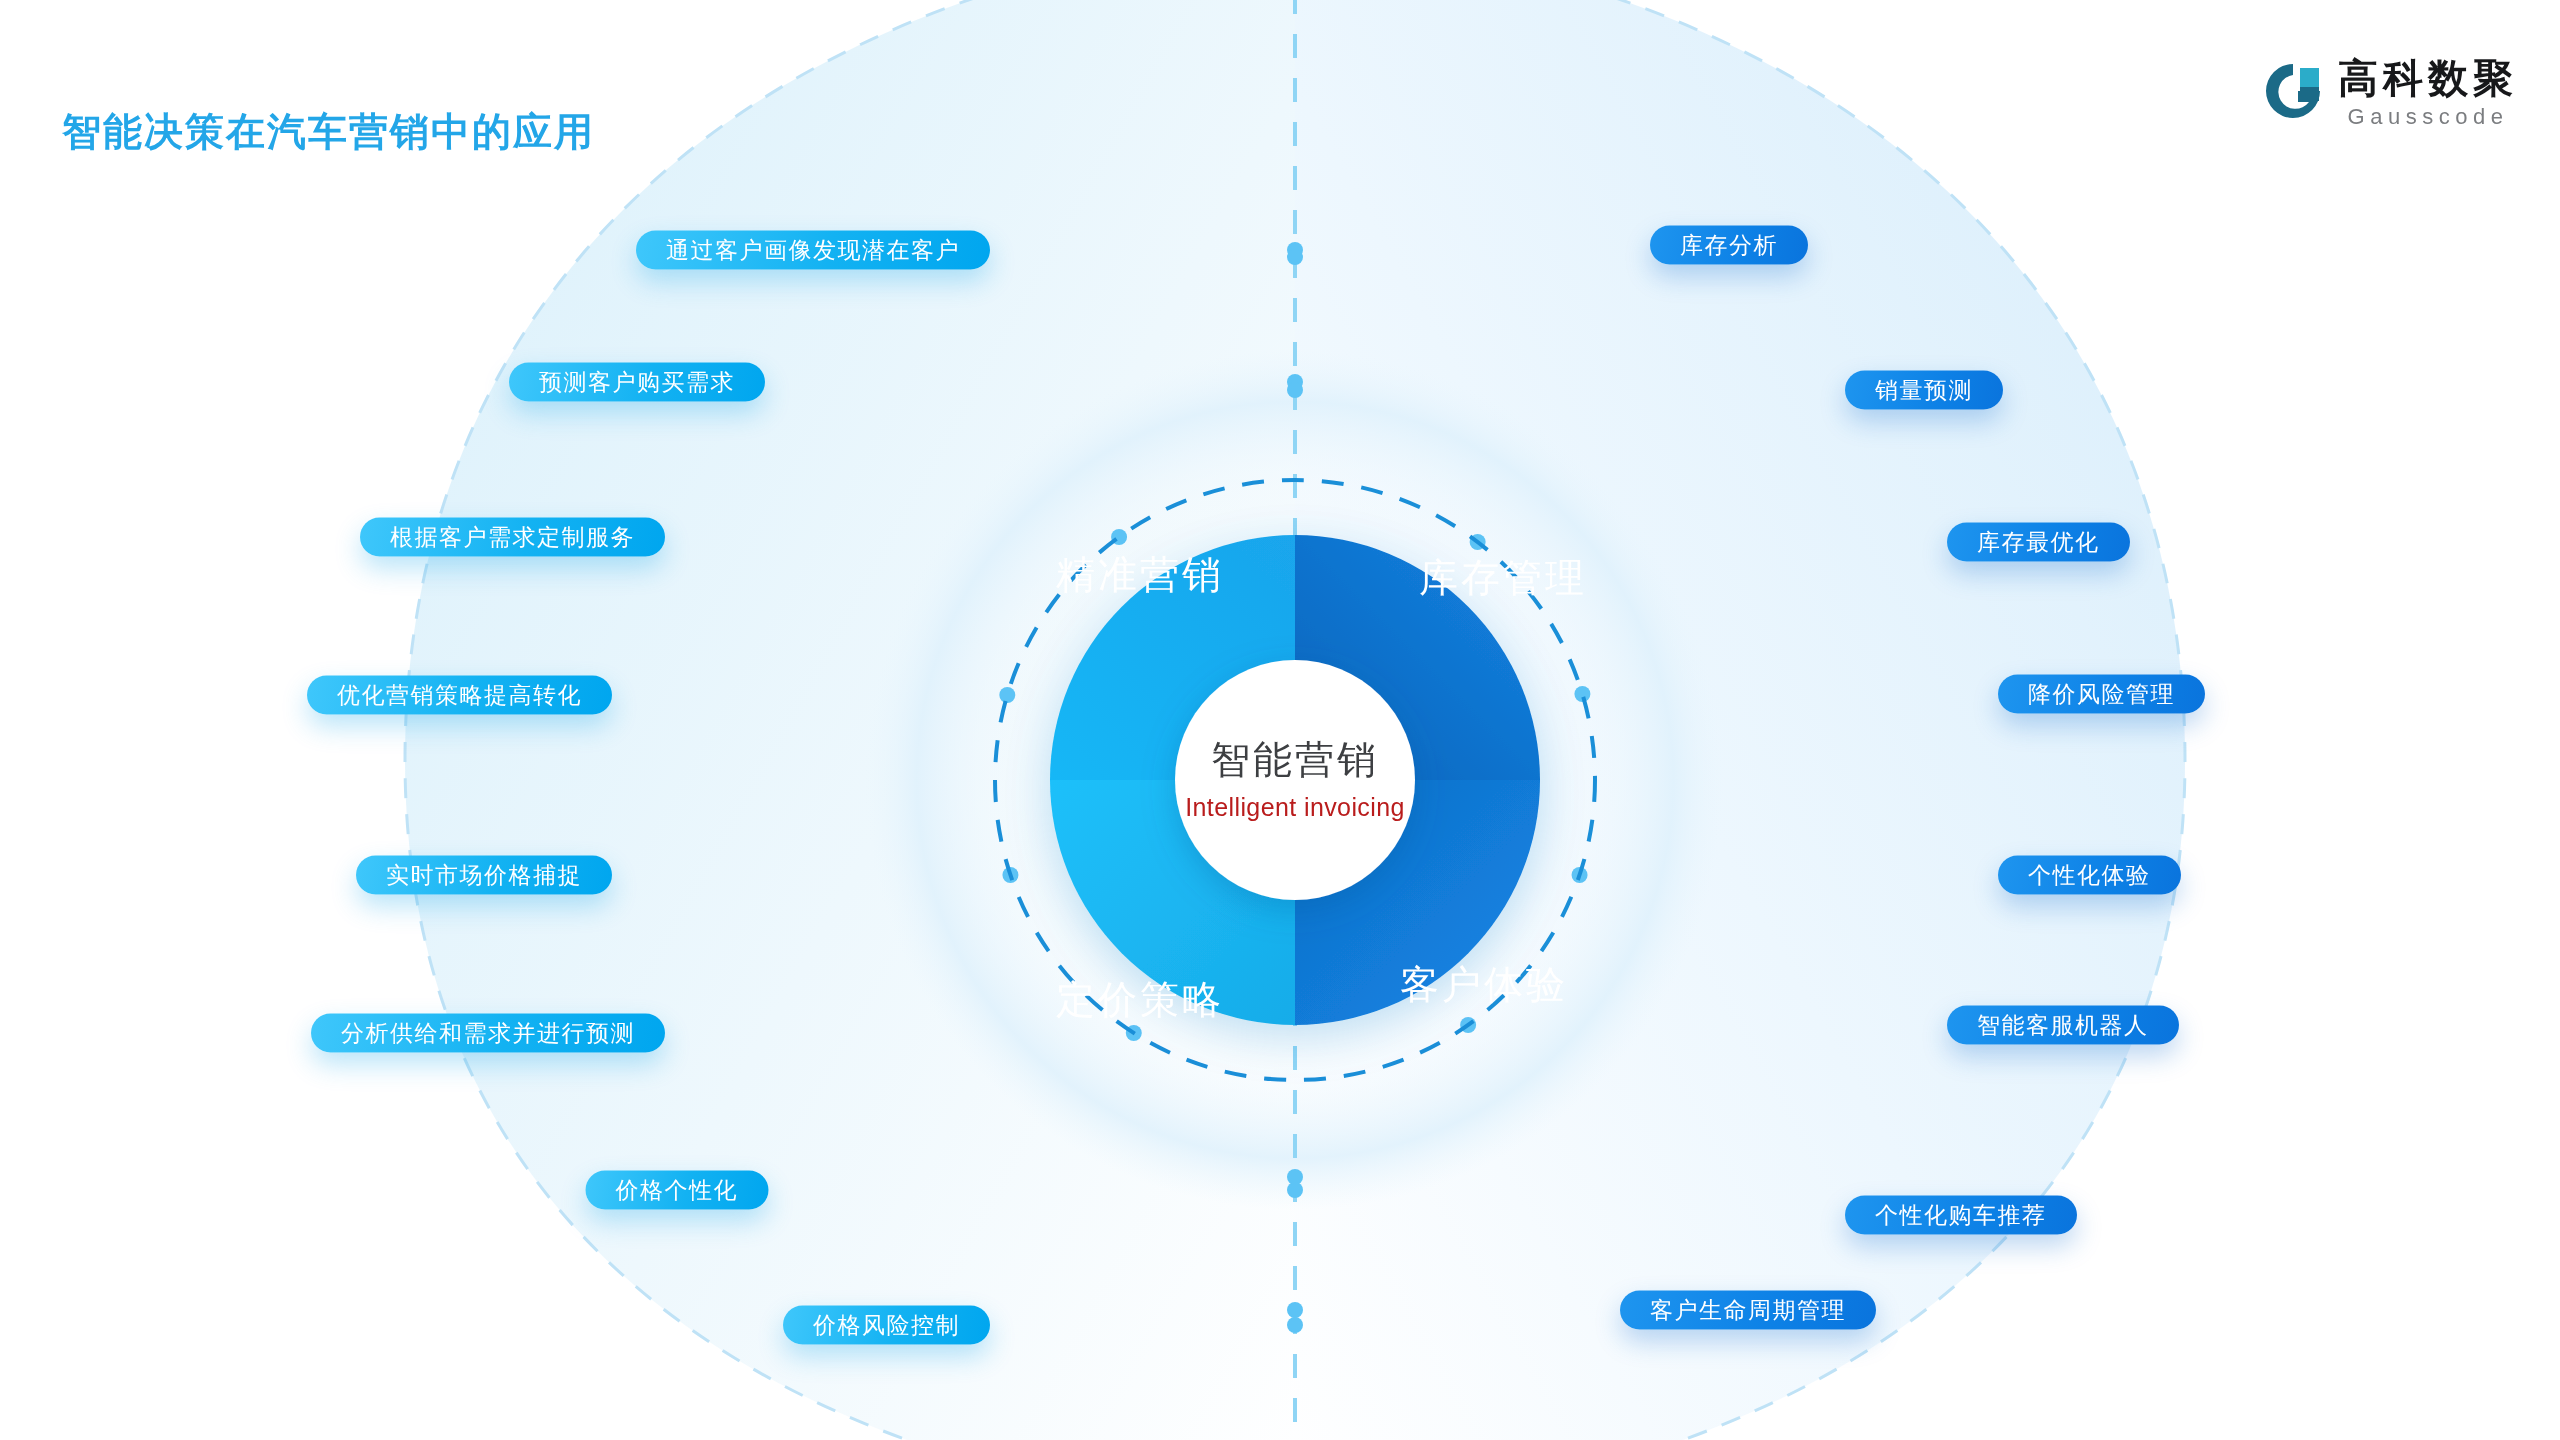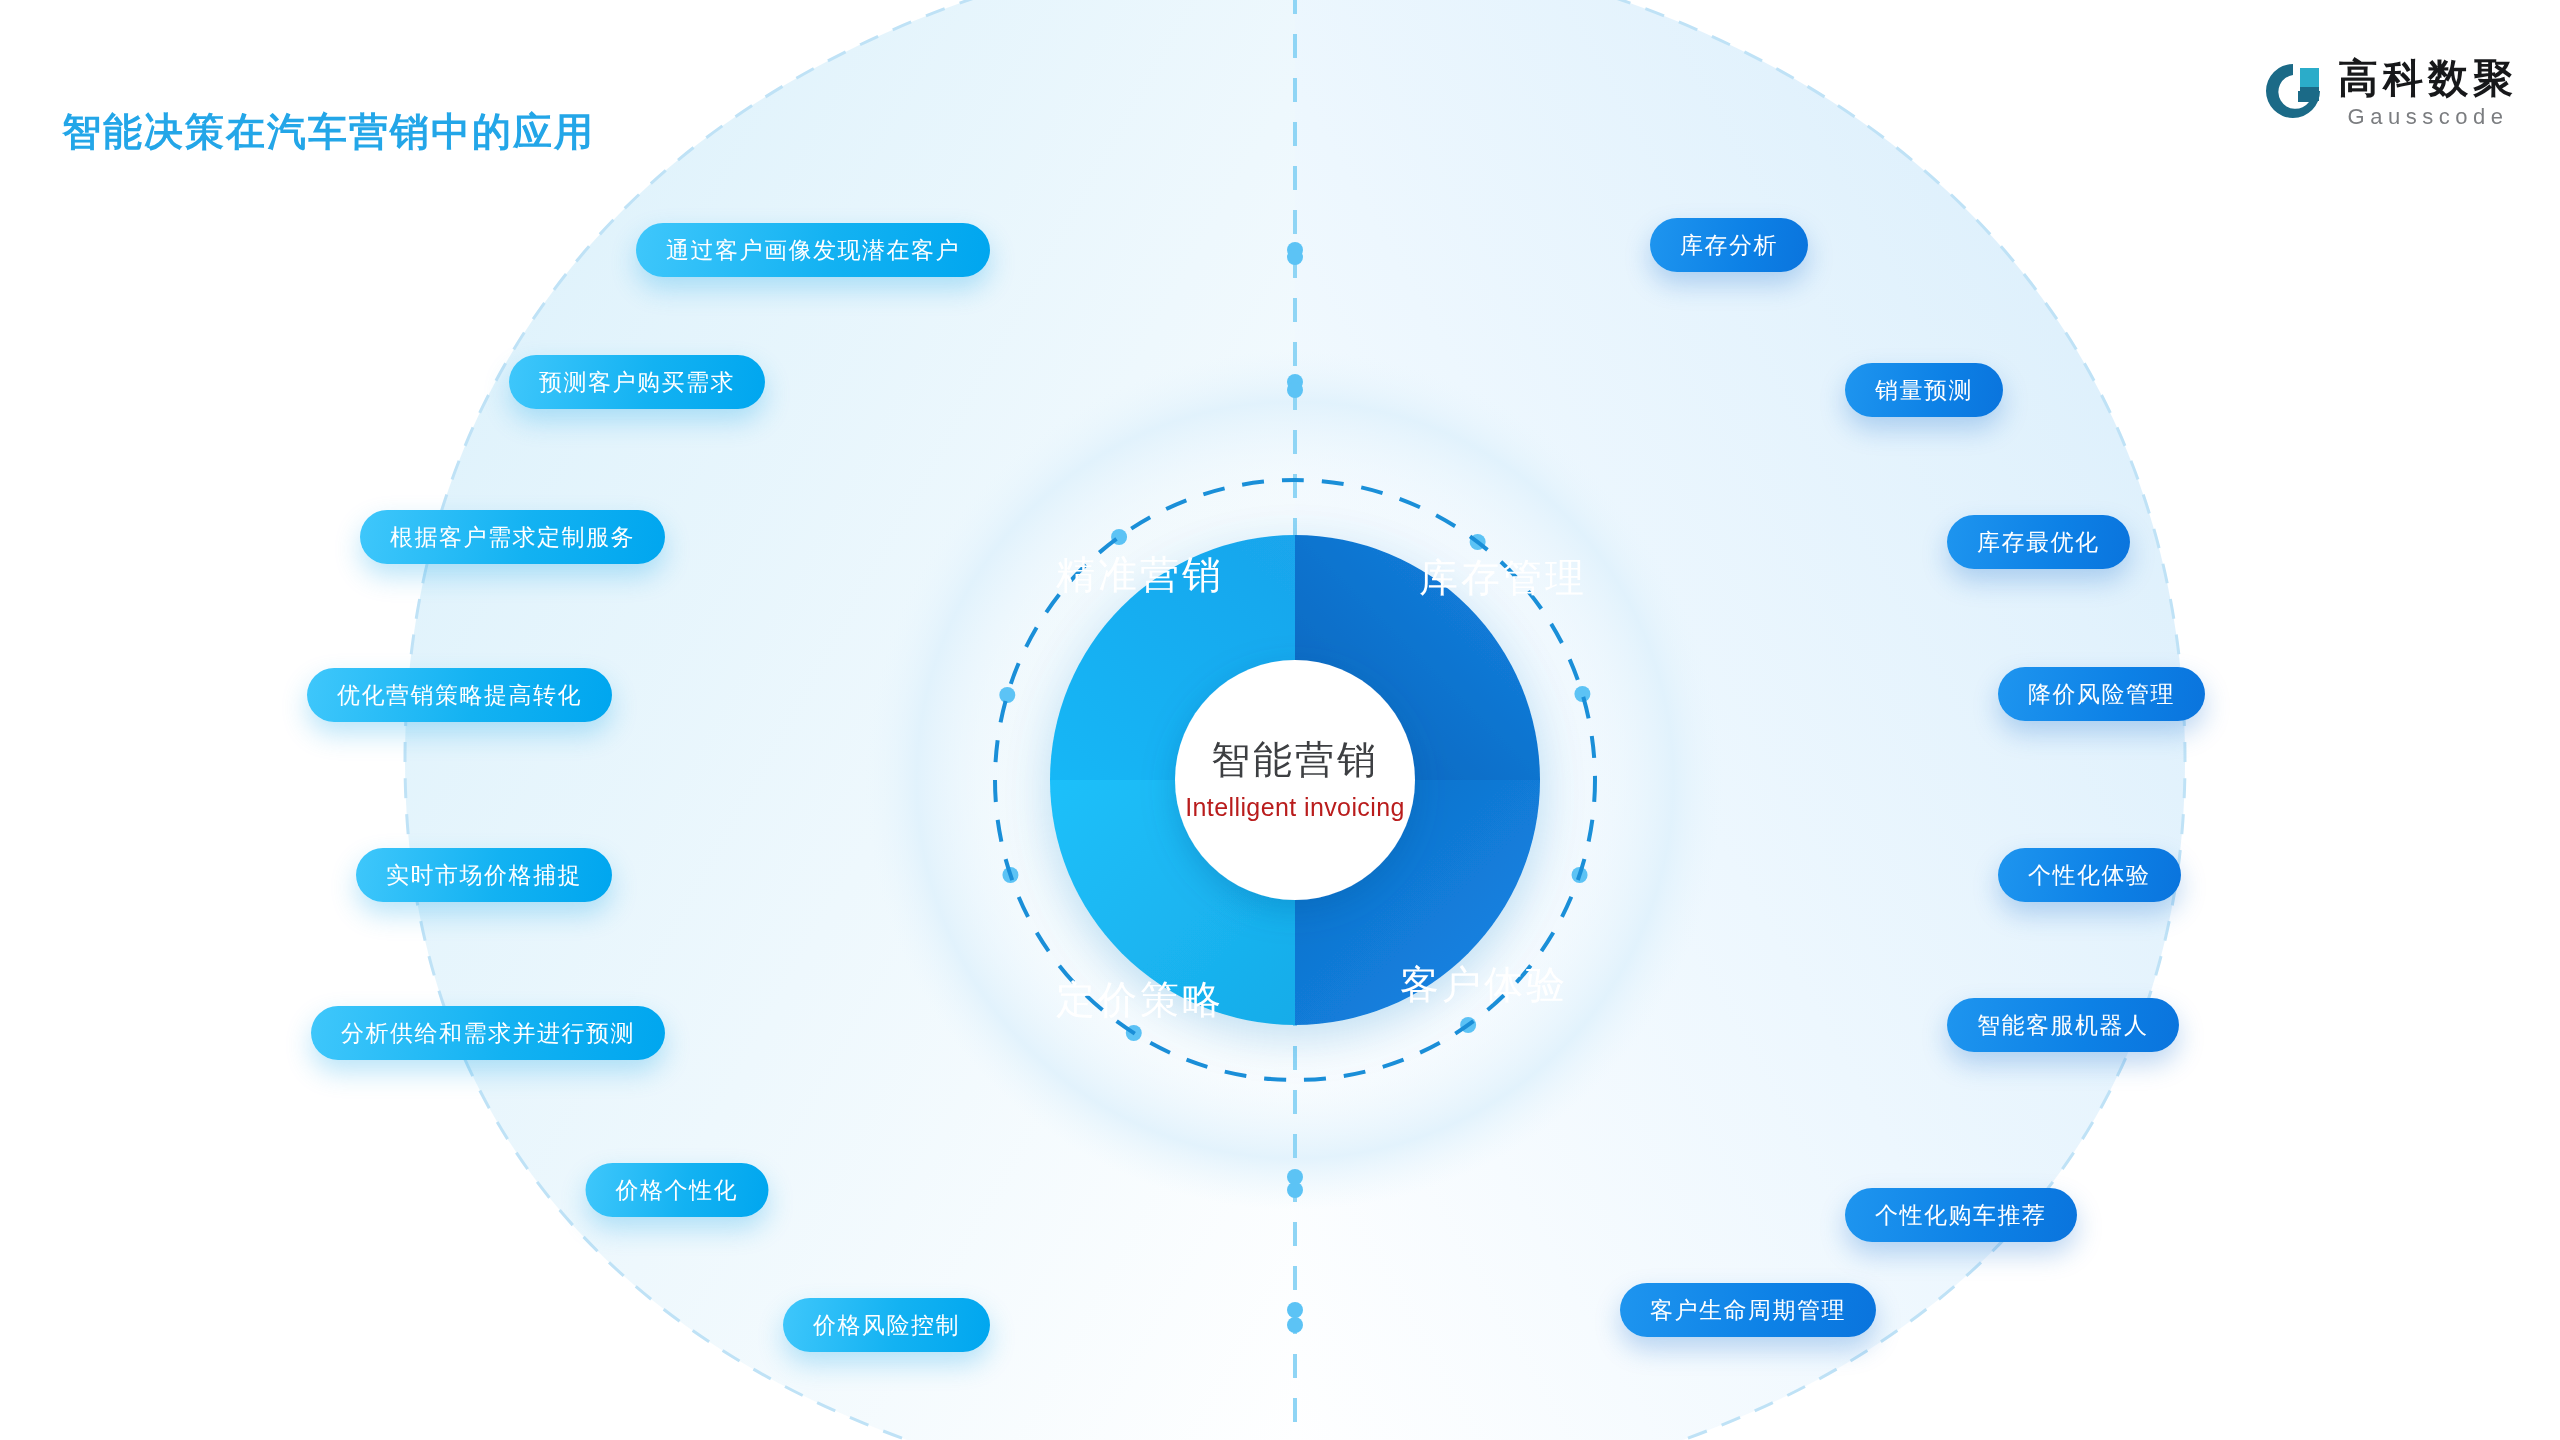--- a/index.html
+++ b/index.html
@@ -35,21 +35,21 @@
   .hub-cn{font-size:39px;color:#3d3f42;letter-spacing:3px;line-height:1.15;font-weight:400;}
   .hub-en{font-size:25px;color:#b91c1c;letter-spacing:0.4px;margin-top:10px;font-weight:400;}
 
   
   .quad{position:absolute;transform:translate(-50%,-50%);color:#ffffff;
         font-size:39px;letter-spacing:3px;white-space:nowrap;font-weight:400;}
 
   
   .pill{
     position:absolute;transform:translateY(-50%);
-    height:54px;display:flex;align-items:center;justify-content:center;
+    height:39px;display:flex;align-items:center;justify-content:center;
     border-radius:27px;color:#ffffff;font-size:23px;letter-spacing:1.5px;
     white-space:nowrap;padding:8px 30px;box-sizing:border-box;
   }
   .pill.left{
     background:linear-gradient(100deg,#3fc7fb 0%,#13b2f2 55%,#00a6ef 100%);
     box-shadow:0 12px 26px rgba(30,170,235,.30);
   }
   .pill.right{
     background:linear-gradient(100deg,#1e95ef 0%,#0d81e6 60%,#0a74dd 100%);
     box-shadow:0 12px 26px rgba(20,110,210,.28);

